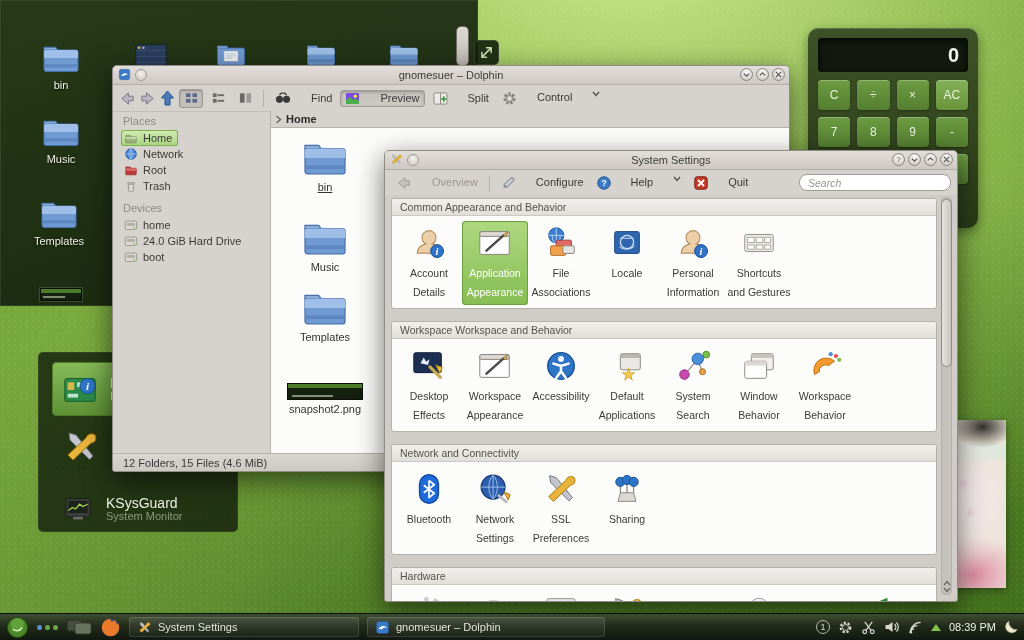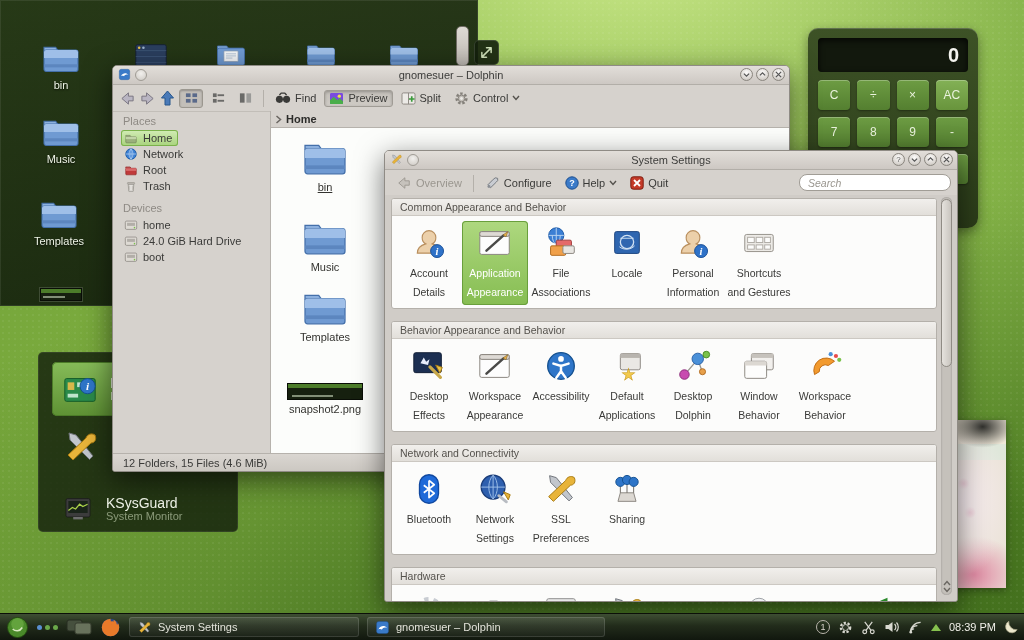--- a/index.html
+++ b/index.html
@@ -71,21 +71,21 @@
   .titlebar{height:18px;position:relative;border-radius:4px 4px 0 0;
     background:linear-gradient(#e2ded9,#cdc8c3);border-bottom:1px solid #b2aea8;}
   .title{position:absolute;left:60px;right:60px;top:3px;text-align:center;color:#3c3c3a;}
   .tb-left{position:absolute;left:5px;top:2px;display:flex;gap:4px;align-items:center;}
   .tb-right{position:absolute;right:4px;top:2px;display:flex;gap:3px;}
   .tb-btn{width:13px;height:13px;border-radius:50%;
     background:radial-gradient(circle at 50% 32%, #fcfbfa, #d9d5d0 65%, #beb9b3);
     border:1px solid #8a867f;display:flex;align-items:center;justify-content:center;box-sizing:border-box;}
   .tb-circle{width:12px;height:12px;border-radius:50%;background:radial-gradient(circle at 50% 35%, #f2f0ed, #ccc8c2);border:1px solid #a09c95;box-sizing:border-box;}
   .toolbar{height:26px;display:flex;align-items:center;gap:3px;padding:0 6px;border-bottom:1px solid #c2beb8;}
-  .toolbtn{display:flex;align-items:center;gap:4px;padding:2px 5px;border-radius:3px;white-space:nowrap;}
+  .toolbtn{display:flex;gap:20px;padding:2px 5px;border-radius:3px;white-space:nowrap;}
   .toolbtn.pressed{background:linear-gradient(#c3bfb9,#cfcbc5);border:1px solid #a09c95;
     box-shadow:inset 0 1px 3px rgba(0,0,0,.25);padding:1px 4px;}
   .vsep{width:1px;height:17px;background:#b4b0aa;margin:0 3px;}
   .viewbtn{width:24px;height:19px;border-radius:3px;display:flex;align-items:center;justify-content:center;}
   .viewbtn.pressed{background:#c3bfb9;border:1px solid #9b978f;box-shadow:inset 0 1px 2px rgba(0,0,0,.25);box-sizing:border-box;}
 
   
   .dolphin{left:112px;top:65px;width:678px;height:407px;z-index:3;}
   .d-body{position:absolute;left:0;top:45px;right:0;bottom:17px;display:flex;}
   .d-side{width:157px;flex:none;overflow:hidden;}
@@ -694,21 +694,21 @@
                       <rect x="26" y="22" width="6" height="4.5"></rect>
                     </g>
                   </svg>
                 </span>
               </div>
               <div class="lbl">Shortcuts and Gestures</div>
             </div>
           </div>
         </div>
         <div class="sec">
-          <div class="sec-h">Behavior Appearance and Behavior</div>
+          <div class="sec-h">Workspace Workspace and Behavior</div>
           <div class="sec-items">
             <div class="sit">
               <div class="icbox">
                 <span class="ico" style="width: 38px; height: 38px;">
                   <svg viewBox="0 0 40 40">
                     <rect x="4" y="6" width="29" height="21" rx="2" fill="#1c2f52" stroke="#101c34"></rect>
                     <path d="M11 17l3.5-6 2.5 4.5 3.5-2.5-1.5 6z" fill="#e8eefc"></path>
                     <path d="M21 21l11 11" stroke="#c8a84a" stroke-width="3.4" stroke-linecap="round"></path>
                     <path d="M27 19l7 2.5-2.5 6z" fill="#e8c24a" stroke="#a87a10"></path>
                   </svg>
@@ -759,21 +759,21 @@
                 <span class="ico" style="width: 38px; height: 38px;">
                   <svg viewBox="0 0 40 40">
                     <path d="M13 27L25 13M25 13l8-4M13 27l-3 6M25 13l4 11" stroke="#9a968f" stroke-width="1.4" fill="none"></path>
                     <circle cx="11" cy="29" r="5" fill="#c84ab0" stroke="#8a2a78"></circle>
                     <circle cx="25" cy="12.5" r="6" fill="#4a90d8" stroke="#2a62a8"></circle>
                     <circle cx="34" cy="8" r="3.5" fill="#7ac24a" stroke="#4a8a24"></circle>
                     <circle cx="30" cy="26" r="3.2" fill="#e8a04a" stroke="#b06a20"></circle>
                   </svg>
                 </span>
               </div>
-              <div class="lbl">Desktop Dolphin</div>
+              <div class="lbl">System Search</div>
             </div>
             <div class="sit">
               <div class="icbox">
                 <span class="ico" style="width: 38px; height: 38px;">
                   <svg viewBox="0 0 40 40">
                     <rect x="12" y="7" width="23" height="17" rx="2" fill="#f2f0ed" stroke="#8a867f"></rect>
                     <rect x="12" y="7" width="23" height="4.5" fill="#c6c2bc"></rect>
                     <rect x="5" y="15" width="23" height="18" rx="2" fill="#fdfdfc" stroke="#8a867f"></rect>
                     <rect x="5" y="15" width="23" height="4.5" fill="#dcd8d2"></rect>
                   </svg>

